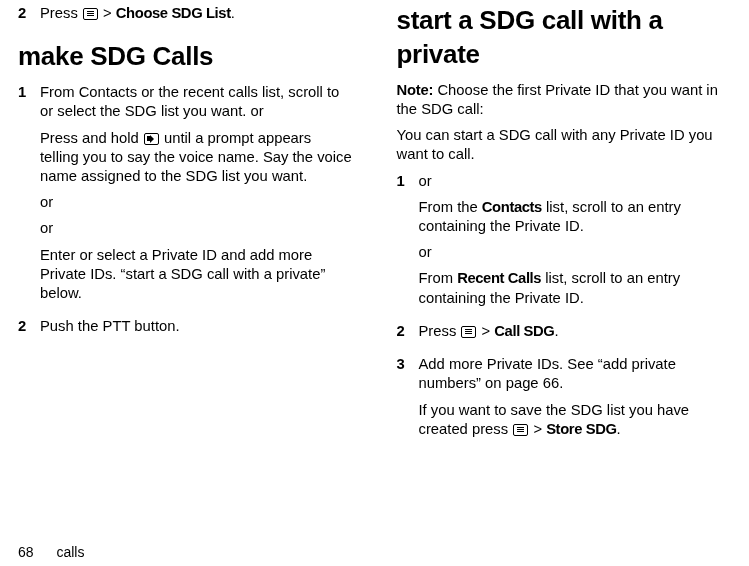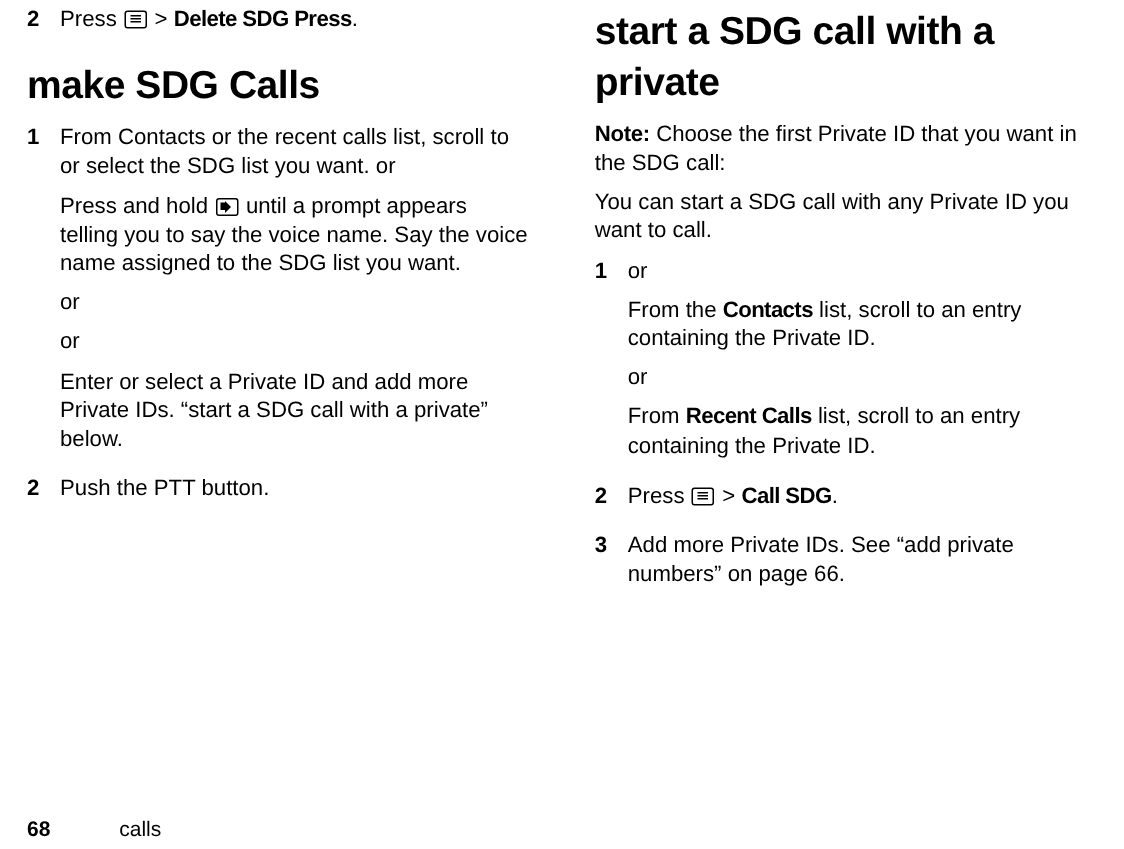--- a/index.html
+++ b/index.html
@@ -85,39 +85,39 @@
     border-bottom: 4px solid transparent;
     border-left: 4px solid #000;
   }
   .footer {
     position: absolute;
     bottom: 6px;
     left: 18px;
     font-size: 14px;
   }
   .footer .pg {
-    font-weight: bold;
-    margin-right: 42px;
+    font-weight: normal;
+    margin-right: 19px;
   }
   p.block {
     margin: 0 0 7px 0;
   }
 </style>
 </head>
 <body>
 
 <div class="page">
 
   <div class="col col-left">
 
     <div class="step">
       <div class="step-num">2</div>
       <div class="step-body">
         <p>
-          <span>Press </span><span class="key-icon menu"></span><span> &gt; </span><span class="condensed-bold">Delete SDG Press</span><span>.</span>
+          <span>Press </span><span class="key-icon menu"></span><span> &gt; </span><span class="condensed-bold">Choose SDG List</span><span>.</span>
         </p>
       </div>
     </div>
 
     <h2>make SDG Calls</h2>
 
     <div class="step">
       <div class="step-num">1</div>
       <div class="step-body">
         <p>From Contacts or the recent calls list, scroll to or select the SDG list you want. or</p>
@@ -168,20 +168,23 @@
         <p>
           <span>Press </span><span class="key-icon menu"></span><span> &gt; </span><span class="condensed-bold">Call SDG</span><span>.</span>
         </p>
       </div>
     </div>
 
     <div class="step">
       <div class="step-num">3</div>
       <div class="step-body">
         <p>Add more Private IDs. See “add private numbers” on page 66.</p>
+        <p>
+          <span>If you want to save the SDG list you have created press </span><span class="key-icon menu"></span><span> &gt; </span><span class="condensed-bold">Store SDG</span><span>.</span>
+        </p>
       </div>
     </div>
 
   </div>
 
   <div class="footer">
     <span class="pg">68</span>
     <span>calls</span>
   </div>
 </div>

